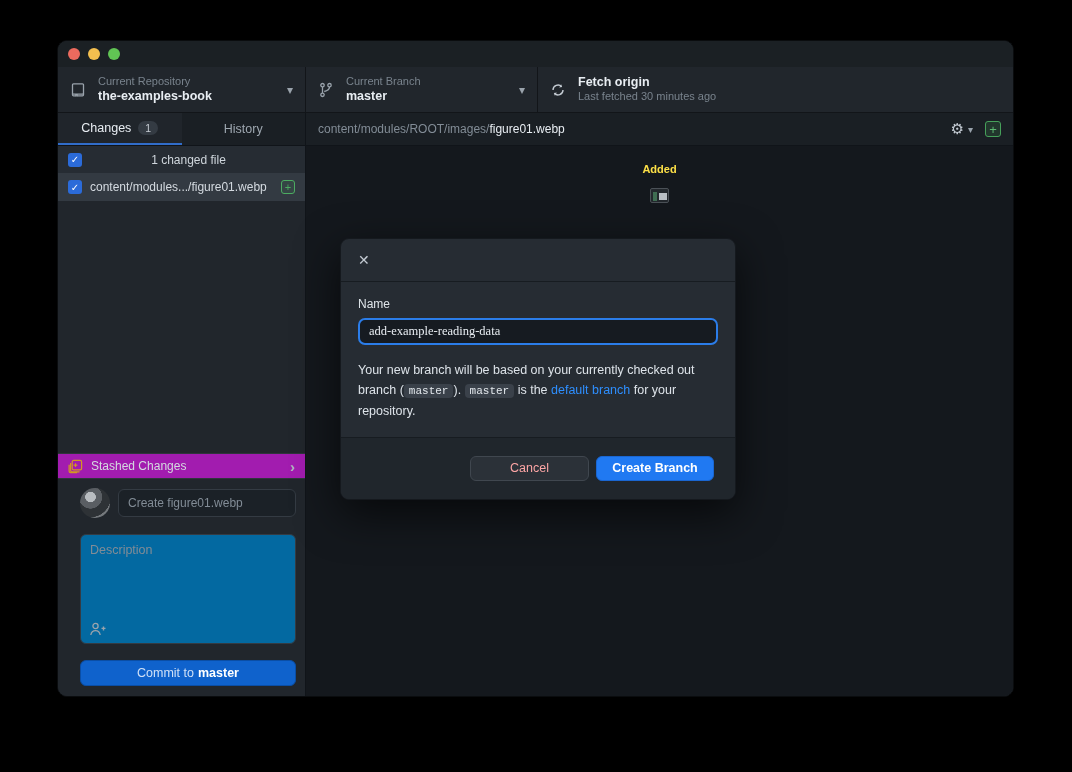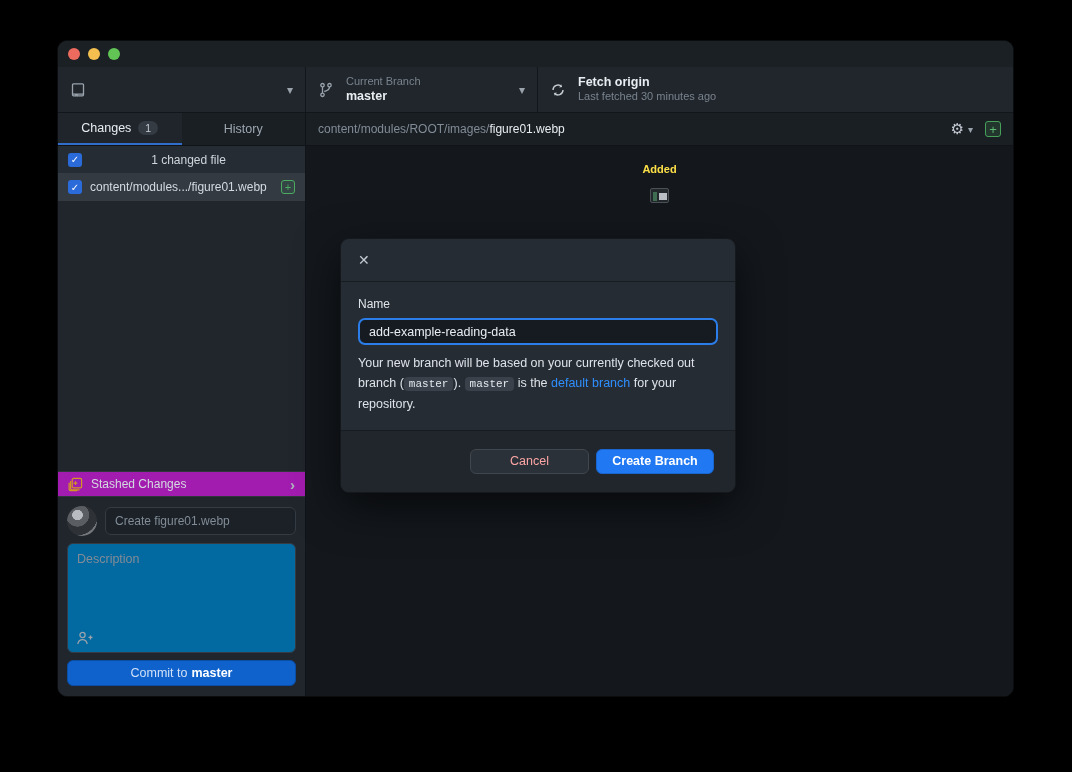--- a/index.html
+++ b/index.html
@@ -45,21 +45,21 @@
     display:flex; align-items:center; justify-content:center; font-size:11px; line-height:1; flex:0 0 auto; background:rgba(70,160,90,.12); }
   .sidebar-spacer { flex:1; }
 
   
   .stashed { height:26px; flex:0 0 auto; background:#a21caf; border-top:1px solid #2f353c; border-bottom:1px solid #2f353c;
     display:flex; align-items:center; padding:0 10px; }
   .stashed .txt { flex:1; font-size:12px; color:#d4dae0; margin-left:8px; }
   .stashed .chev { color:#aeb6be; font-size:15px; font-weight:bold; }
 
   
-  .commit-form { flex:0 0 auto; padding:9px 9px 10px 9px; display:flex; flex-direction:column; gap:7px; }
+  .commit-form { flex:0 0 auto; padding:9px 9px 10px 9px; display:flex; flex-direction:column; gap:16px;margin-left:13px; }
   .summary-row { display:flex; align-items:center; gap:8px; }
   .avatar { width:30px; height:30px; border-radius:50%; flex:0 0 auto;
     background:radial-gradient(circle at 35% 30%, #b9bdc1 0 18%, #5a5e63 19% 40%, #2e3236 41% 70%, #74787c 71% 100%); }
   .summary-input { flex:1; height:28px; background:#1b2127; border:1px solid #343b43; border-radius:6px;
     color:#e8edf2; font-size:12px; padding:0 9px; outline:none; font-family:"Liberation Sans", sans-serif; }
   .summary-input::placeholder { color:#828c96; }
   .desc-box { position:relative; height:110px; background:#0369a1; border:1px solid #343b43; border-radius:6px; }
   .desc-box textarea { width:100%; height:84px; background:transparent; border:none; resize:none; outline:none;
     color:#e8edf2; font-size:12.5px; padding:8px 9px; font-family:"Liberation Sans", sans-serif; }
   .desc-box textarea::placeholder { color:#828c96; }
@@ -88,22 +88,22 @@
 
   
   .dialog { position:absolute; left:340px; top:238px; width:396px; background:#262c33; border-radius:9px;
     box-shadow:0 14px 44px rgba(0,0,0,.65); overflow:hidden; border:1px solid #15191e; }
   .dlg-header { height:43px; display:flex; align-items:center; padding:0 17px; border-bottom:1px solid #171c21; }
   .dlg-title { flex:1; font-size:14px; font-weight:bold; color:#eef2f6; }
   .dlg-close { color:#c3cad2; font-size:14px; cursor:default; }
   .dlg-body { padding:15px 17px 16px 17px; }
   .dlg-label { font-size:12px; color:#dfe5ea; margin-bottom:7px; }
   .dlg-input { width:100%; height:27px; background:#161b21; border:2px solid #2b7de9; border-radius:7px;
-    color:#e8edf2; font-size:12.5px; padding:0 9px; outline:none; font-family:Liberation Sans, sans-serif; }
-  .dlg-para { margin-top:8px; font-size:12.5px; color:#dde3e9; line-height:1.6; }
+    color:#e8edf2; font-size:12.5px; padding:0 9px; outline:none; font-family:Liberation Serif, serif; }
+  .dlg-para { margin-top:15px; font-size:12.5px; color:#dde3e9; line-height:1.6; }
   .code { font-family:"Liberation Mono", monospace; font-size:11px; background:#3a414a; color:#e3e8ed;
     border-radius:4px; padding:1px 5px; }
   .link { color:#2e8fff; cursor:default; }
   .dlg-footer { height:62px; background:#20262c; border-top:1px solid #171c21;
     display:flex; align-items:center; justify-content:flex-end; padding:0 21px; gap:7px; }
   .btn { height:25px; border-radius:6px; font-size:12.5px; display:flex; align-items:center; justify-content:center; cursor:default; }
   .btn.cancel { width:119px; background:#2b3138; border:1px solid #40474f; color:#fca5a5; }
   .btn.primary { width:118px; background:#2079f2; border:1px solid #1a66d1; color:#fff; font-weight:bold; }
 
   svg { display:block; }
@@ -120,20 +120,24 @@
   </div>
 
   <div class="toolbar">
     <div class="tb-section repo">
       <span class="tb-icon">
         <svg viewBox="0 0 16 16" width="16" height="16" fill="none" stroke="#9aa3ac" stroke-width="1.3">
           <path d="M3.5 1.8h9a1 1 0 0 1 1 1v8.4a1 1 0 0 1-1 1h-9a1 1 0 0 1-1-1V2.8a1 1 0 0 1 1-1z"></path>
           <path d="M2.5 11.2v1.6a1 1 0 0 0 1 1h9a1 1 0 0 0 1-1v-1.6"></path>
           <path d="M5.2 11.9v2.6l1.3-1 1.3 1v-2.6" fill="#9aa3ac" stroke="none"></path>
         </svg>
+      </span>
+      <span class="tb-text">
+        <span class="tb-label">Current Repository</span>
+        <span class="tb-value">the-examples-book</span>
       </span>
       <span class="tb-chevron">▾</span>
     </div>
 
     <div class="tb-section branch">
       <span class="tb-icon">
         <svg viewBox="0 0 16 16" width="16" height="16" fill="none" stroke="#9aa3ac" stroke-width="1.3">
           <circle cx="4.5" cy="3.2" r="1.7"></circle>
           <circle cx="11.5" cy="3.2" r="1.7"></circle>
           <circle cx="4.5" cy="12.8" r="1.7"></circle>

